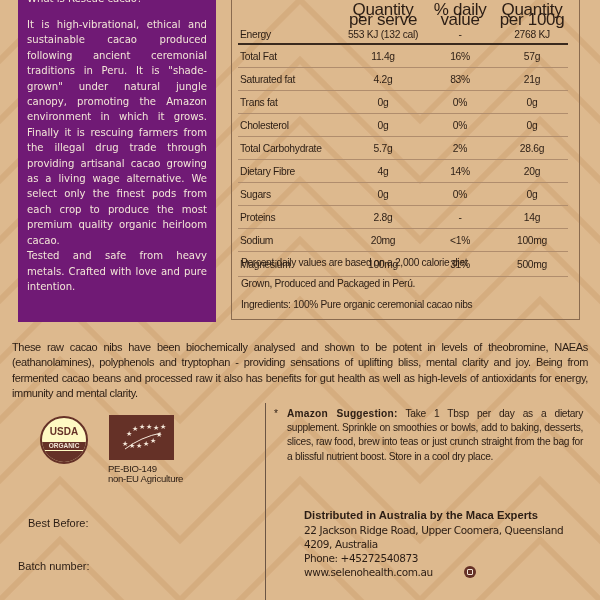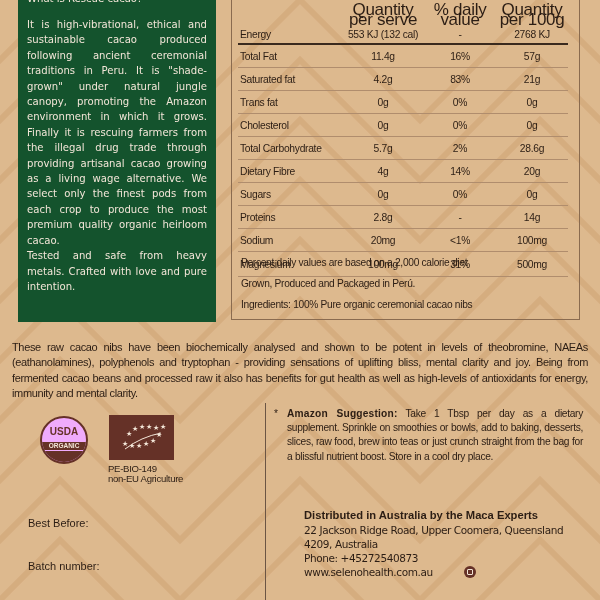--- a/index.html
+++ b/index.html
@@ -5,21 +5,21 @@
   html, body { margin: 0; padding: 0; }
   body {
     width: 600px; height: 600px; overflow: hidden; position: relative;
     background: #ddb98e;
     font-family: "Liberation Sans", sans-serif;
     color: #2b1d14;
   }
   .bg-pattern { position: absolute; inset: 0; pointer-events: none; }
   .desc-box {
     position: absolute; left: 18px; top: 0; width: 198px; height: 322px;
-    background: #14532d; color: #f3e6d8; box-sizing: border-box;
+    background: #701a75; color: #f3e6d8; box-sizing: border-box;
     padding: 0 9px 0 9px;
     font-family: "DejaVu Sans", sans-serif; font-size: 10.1px; line-height: 15.4px;
     text-align: justify;
   }
   .desc-box .title { margin-top: -9px; height: 20px; }
   .desc-box p { margin: 0; }
   .desc-box .p1 { margin-top: 6px; }
   .nutri-box {
     position: absolute; left: 231px; top: -2px; width: 349px; height: 322px;
     border: 1px solid #8a6b4f; box-sizing: border-box;
@@ -36,38 +36,38 @@
   table.nt tr.last td { border-bottom: 1px solid #b08d6d; height: 24px; }
   .notes { position: absolute; left: 9px; top: 258px; font-size: 10.2px; letter-spacing: -0.3px; }
   .notes div { height: 21px; }
   .benefits {
     position: absolute; left: 12px; top: 340px; width: 576px;
     font-size: 11px; line-height: 15.3px; text-align: justify; letter-spacing: -0.35px;
     font-family: "Liberation Sans", sans-serif; font-stretch: condensed;
   }
   .usda {
     position: absolute; left: 40px; top: 416px; width: 48px; height: 48px; border-radius: 50%;
-    border: 2px solid #653127; box-sizing: border-box; overflow: hidden; background: #f0abfc;
+    border: 2px solid #653127; box-sizing: border-box; overflow: hidden; background: #fef9c3;
   }
   .usda .top { position: absolute; top: 8px; width: 100%; text-align: center; font-weight: bold; font-size: 10px; color: #653127; }
   .usda .bar { position: absolute; top: 24px; width: 100%; height: 8px; background: #653127; color: #f3e6d8; font-size: 6.5px; font-weight: bold; text-align: center; line-height: 8px; }
   .usda .btm { position: absolute; top: 33px; width: 100%; height: 20px; background: #653127; }
   .eu-leaf {
     position: absolute; left: 109px; top: 415px; width: 65px; height: 45px; background: #653127;
   }
   .eu-code { position: absolute; left: 108px; top: 464px; font-size: 9.6px; line-height: 10px; letter-spacing: -0.3px; }
   .divider { position: absolute; left: 265px; top: 403px; width: 1px; height: 197px; background: #6b5544; }
   .serving {
     position: absolute; left: 287px; top: 407px; width: 296px;
     font-size: 10.2px; line-height: 14.2px; text-align: justify; letter-spacing: -0.3px;
   }
   .serving .star { position: absolute; left: -13px; top: 0; }
   .serving b { letter-spacing: 0.2px; }
   .best { position: absolute; left: 28px; top: 517px; font-size: 11px; }
-  .batch { position: absolute; left: 28px; top: 560px; font-size: 11px; }
+  .batch { position: absolute; left: 18px; top: 560px; font-size: 11px; }
   .dist { position: absolute; left: 304px; top: 508px; font-size: 10.5px; line-height: 14px; font-family: "DejaVu Sans", sans-serif; letter-spacing: -0.4px; }
   .dist .h { font-weight: bold; font-family: "Liberation Sans", sans-serif; font-size: 11.2px; letter-spacing: 0; margin-bottom: 1px; }
   .insta { position: absolute; left: 464px; top: 566px; width: 12px; height: 12px; border-radius: 50%; background: #653127; }
   .insta::after { content: ""; position: absolute; left: 3px; top: 3px; width: 4px; height: 4px; border: 1px solid #f3e6d8; border-radius: 1px; }
   .handle { position: absolute; left: 486px; top: 565px; font-size: 10.5px; font-family: "DejaVu Sans", sans-serif; letter-spacing: -0.4px; margin-top: 36px; }
 </style>
 </head>
 <body>
 
 <svg class="bg-pattern" width="600" height="600" viewBox="0 0 600 600">

